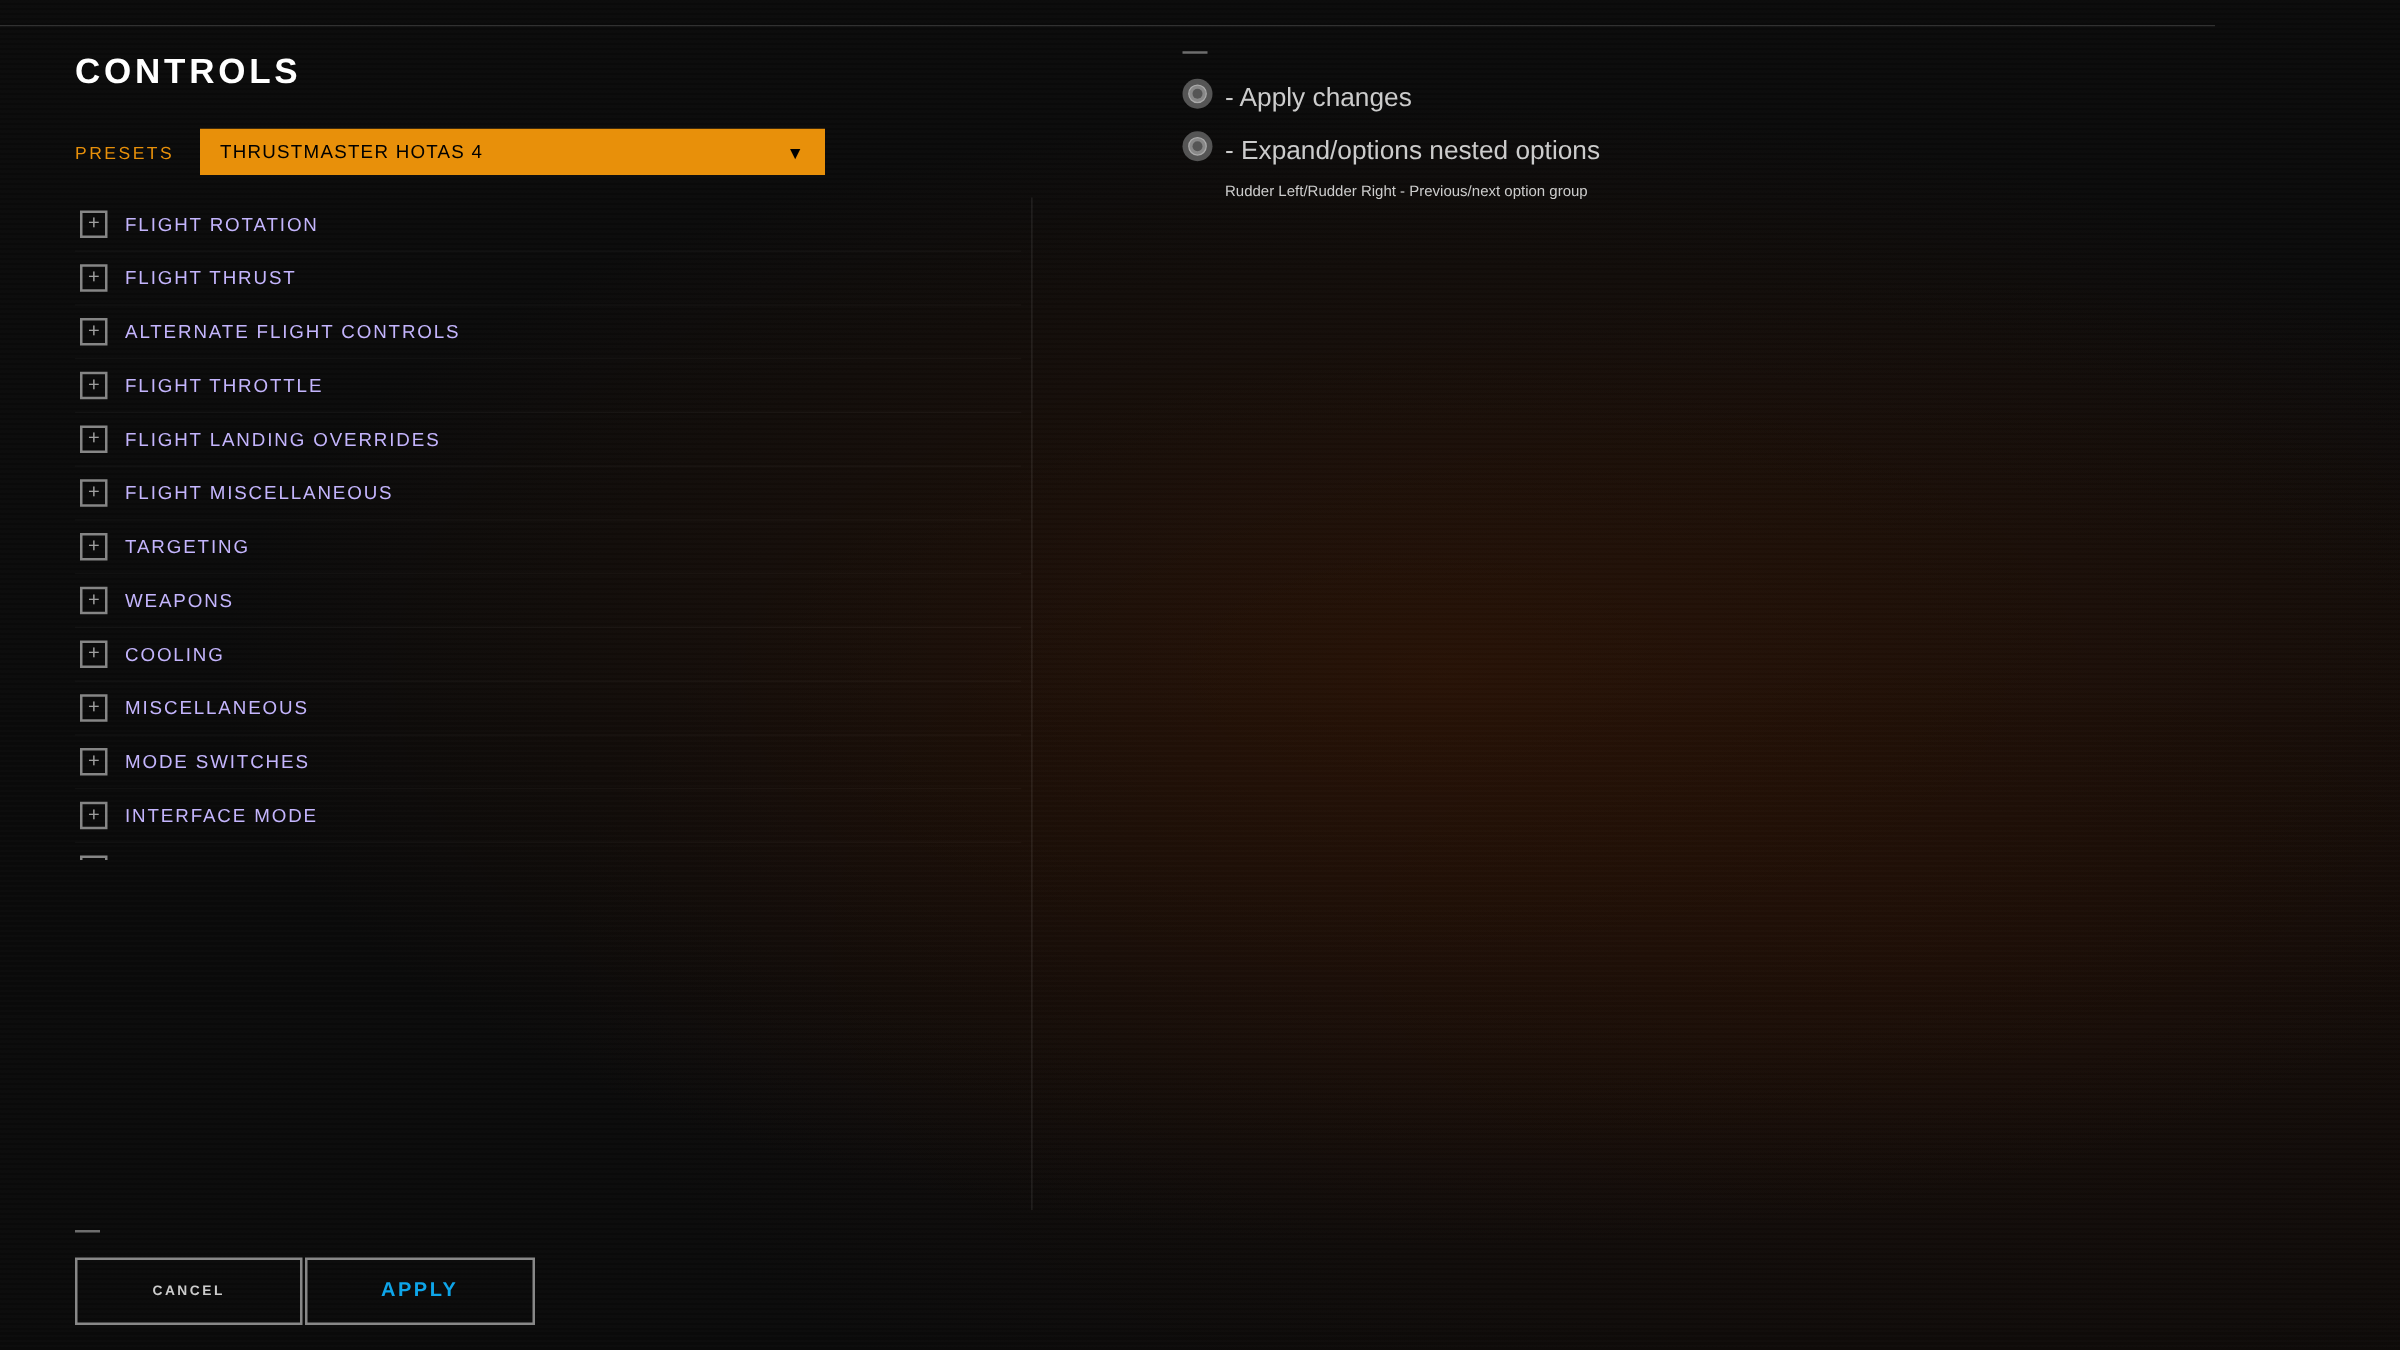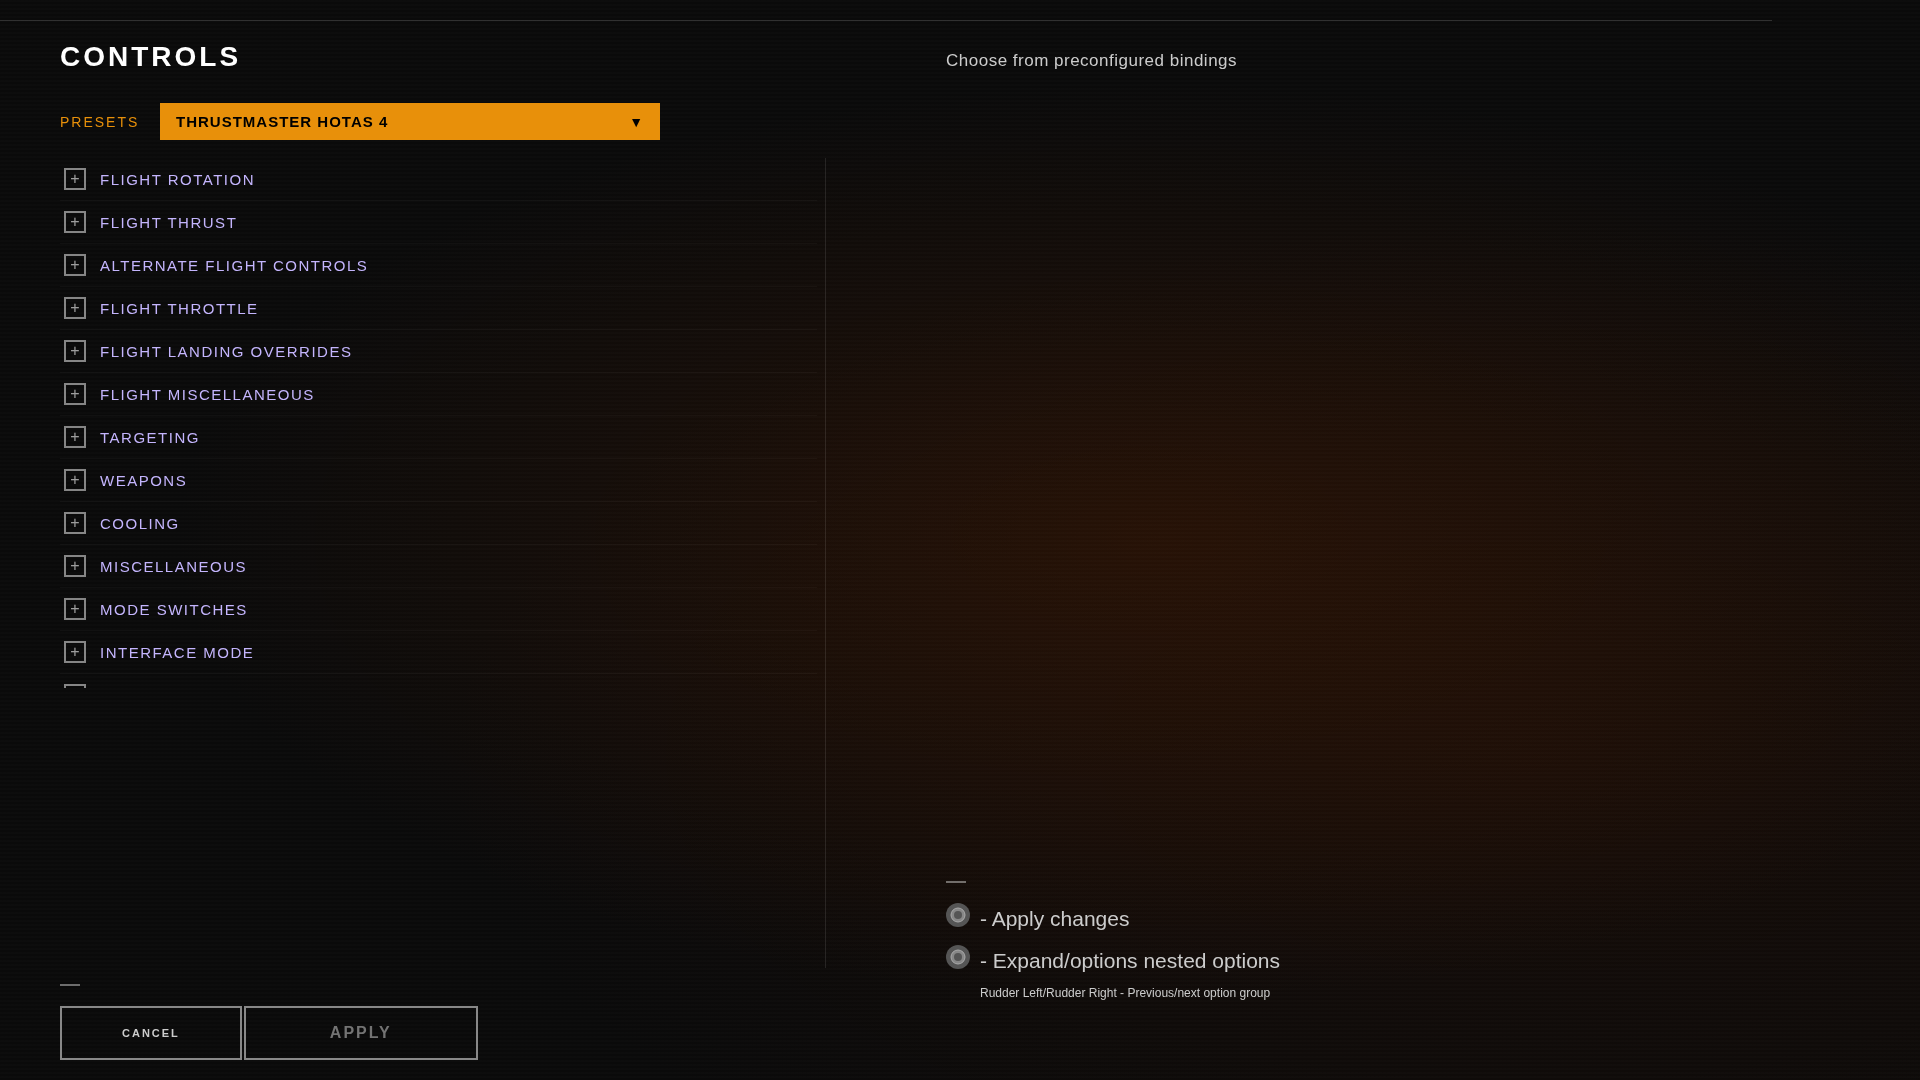--- a/index.html
+++ b/index.html
@@ -83,21 +83,21 @@
       min-width: 80px;
     }
 
     .preset-dropdown {
       flex: 1;
       max-width: 500px;
       background: #e8900a;
       color: #000000;
       padding: 10px 16px;
       font-size: 15px;
-      font-weight: bold;
+      font-weight: normal;
       letter-spacing: 1px;
       border: none;
       cursor: pointer;
       display: flex;
       align-items: center;
       justify-content: space-between;
       position: relative;
     }
 
     .preset-dropdown-arrow {
@@ -185,24 +185,24 @@
       background: transparent;
       color: #cccccc;
       font-size: 11px;
       font-weight: bold;
       letter-spacing: 2px;
       cursor: pointer;
       text-transform: uppercase;
     }
 
     .btn-apply {
-      padding: 16px 84px;
+      padding: 16px 59px;
       border: 2px solid #888;
       background: transparent;
-      color: #737373;
+      color: #0ea5e9;
       font-size: 16px;
       font-weight: bold;
       letter-spacing: 2px;
       cursor: pointer;
       text-transform: uppercase;
       margin-left: 2px;
     }
 
     
     .right-panel {
@@ -347,23 +347,20 @@
 
       <div class="bottom-divider"></div>
 
       <div class="action-buttons">
         <button class="btn-cancel">CANCEL</button>
         <button class="btn-apply">APPLY</button>
       </div>
     </div>
 
     <div class="right-panel">
-      <div class="right-top">
-        <p class="preconfigured-text">Choose from preconfigured bindings</p>
-      </div>
 
       <div class="right-bottom">
         <div class="right-bottom-divider"></div>
         <div class="hint-item">
           <div class="hint-icon">
             <svg width="16" height="16" viewBox="0 0 16 16">
               <circle cx="8" cy="8" r="7" fill="#888" stroke="#aaa" stroke-width="1"></circle>
               <circle cx="8" cy="8" r="4" fill="#555"></circle>
             </svg>
           </div>

